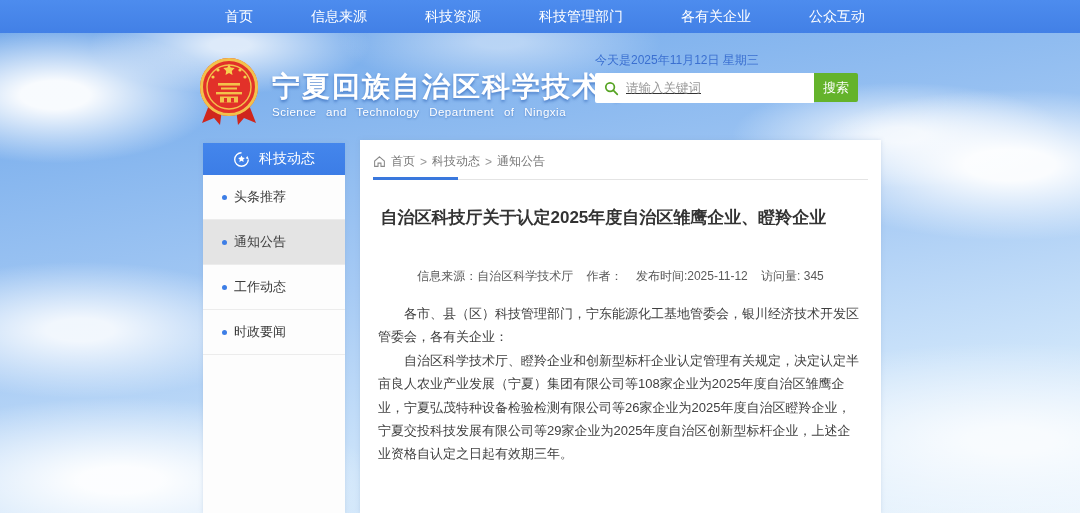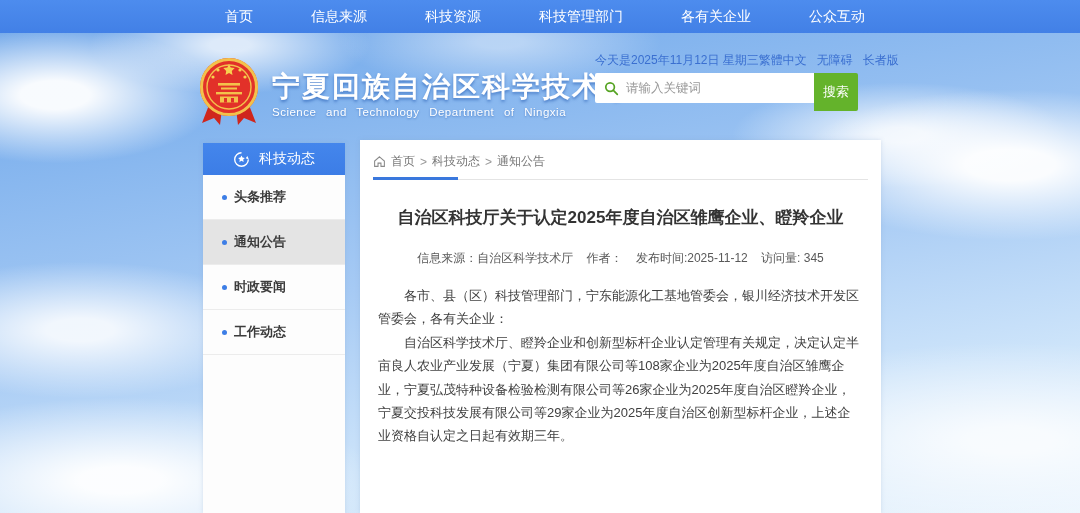--- a/index.html
+++ b/index.html
@@ -37,49 +37,49 @@
     font-size:12px; color:#3a6fd0; }
   .today-text { white-space:nowrap; }
   .lang-links { margin-left:auto; display:flex; gap:10px; }
   .lang-links span { cursor:pointer; white-space:nowrap; }
 
   .search-row { position:absolute; left:595px; top:73px; width:263px; height:30px; display:flex; }
   .search-box { width:219px; height:30px; background:#fff; display:flex; align-items:center;
     padding-left:9px; border-radius:2px 0 0 2px; }
   .search-box svg { flex:0 0 auto; }
   .search-input { border:none; outline:none; background:transparent; font-size:12.5px;
-    color:#333; margin-left:7px; width:170px; font-family:inherit; }
+    color:#333; margin-left:7px; width:170px; font-family:inherit;text-decoration:underline; }
   .search-input::placeholder { color:#999; }
-  .search-btn { width:44px; height:38px; background:#64b32b; color:#fff; border:none; font-size:13px;
+  .search-btn { width:44px; height:29px; background:#64b32b; color:#fff; border:none; font-size:13px;
     cursor:pointer; border-radius:0 2px 2px 0; font-family:inherit; }
 
   
   .sidebar { position:absolute; left:203px; top:143px; width:142px; height:370px; background:#fdfdfd;
     box-shadow:0 0 4px rgba(120,150,190,.25); }
   .sidebar-header { height:32px; background:linear-gradient(180deg,#4486ec,#3c7de6); display:flex;
     align-items:center; justify-content:center; gap:9px; color:#fff; font-size:14px; }
   .sidebar-item { position:relative; height:45px; display:flex; align-items:center;
-    padding-left:31px; font-size:13px; color:#3c3c3c; cursor:pointer; border-bottom:1px solid #ececec;font-weight:bold; }
+    padding-left:31px; font-size:13px; color:#3c3c3c; cursor:pointer; border-bottom:1px solid #ececec; }
   .sidebar-item .dot { position:absolute; left:19px; width:5px; height:5px; border-radius:50%;
     background:#3d7ee6; }
   .sidebar-item.active { background:#e4e4e4; }
   .sidebar-item:first-of-type { margin-top:8px; }
 
   
   .main { position:absolute; left:360px; top:140px; width:521px; height:373px; background:#fff;
     box-shadow:0 0 4px rgba(120,150,190,.25); padding:0 13px; }
   .breadcrumb { display:flex; align-items:center; gap:5px; padding-top:13px; font-size:12px; color:#777; }
   .breadcrumb .crumb { cursor:pointer; }
   .breadcrumb .sep { color:#999; }
   .crumb-rule { position:relative; margin-top:9px; border-bottom:1px solid #e4e4e4; }
   .crumb-rule .blue-bar { position:absolute; left:0; bottom:-1px; width:85px; height:3px; background:#3a78dd; }
 
-  .article-title { margin:24px auto 0; width:480px; text-align:center; font-size:17px; font-weight:bold;
+  .article-title { margin:24px auto 0; width:480px; text-align:left; font-size:17px; font-weight:bold;
     color:#333; line-height:1.65; }
-  .article-meta { margin-top:18px; text-align:center; font-size:12px; color:#595959; }
+  .article-meta { margin-top:36px; text-align:center; font-size:12px; color:#595959; }
   .article-meta span { margin:0 5px; }
 
   .article-body { margin-top:17px; padding:0 5px; font-size:13px; color:#3f3f3f; line-height:1.8; }
   .article-body p { text-indent:2em; }
 </style>
 </head>
 <body>
 
 <div class="topnav">
   <span class="nav-item">首页</span>
@@ -109,25 +109,20 @@
   <rect x="34" y="43" width="3" height="4.5" fill="#e23129"></rect>
 </svg>
 
 <div class="site-title-block">
   <div class="site-title">宁夏回族自治区科学技术厅</div>
   <div class="site-title-en">Science and Technology Department of Ningxia</div>
 </div>
 
 <div class="header-right-top">
   <span class="today-text">今天是2025年11月12日 星期三</span>
-  <span class="lang-links">
-    <span>繁體中文</span>
-    <span>无障碍</span>
-    <span>长者版</span>
-  </span>
 </div>
 
 <div class="search-row">
   <div class="search-box">
     <svg width="15" height="15" viewBox="0 0 16 16">
       <circle cx="6.5" cy="6.5" r="4.6" fill="none" stroke="#55a322" stroke-width="1.8"></circle>
       <line x1="10" y1="10" x2="14.2" y2="14.2" stroke="#55a322" stroke-width="1.8" stroke-linecap="round"></line>
     </svg>
     <input class="search-input" type="text" placeholder="请输入关键词" style="">
   </div>
@@ -146,25 +141,25 @@
   <div class="sidebar-item">
     <span class="dot"></span>
     <span>头条推荐</span>
   </div>
   <div class="sidebar-item active">
     <span class="dot"></span>
     <span>通知公告</span>
   </div>
   <div class="sidebar-item">
     <span class="dot"></span>
-    <span>时政要闻</span>
+    <span>工作动态</span>
   </div>
   <div class="sidebar-item">
     <span class="dot"></span>
-    <span>工作动态</span>
+    <span>时政要闻</span>
   </div>
 </div>
 
 <div class="main">
   <div class="breadcrumb">
     <svg width="13" height="13" viewBox="0 0 16 16">
       <path d="M8 2.2 L14 7.4 V14 H9.8 V10 H6.2 V14 H2 V7.4 Z" fill="none" stroke="#8a8a8a" stroke-width="1.3"></path>
     </svg>
     <span class="crumb">首页</span>
     <span class="sep">&gt;</span>

